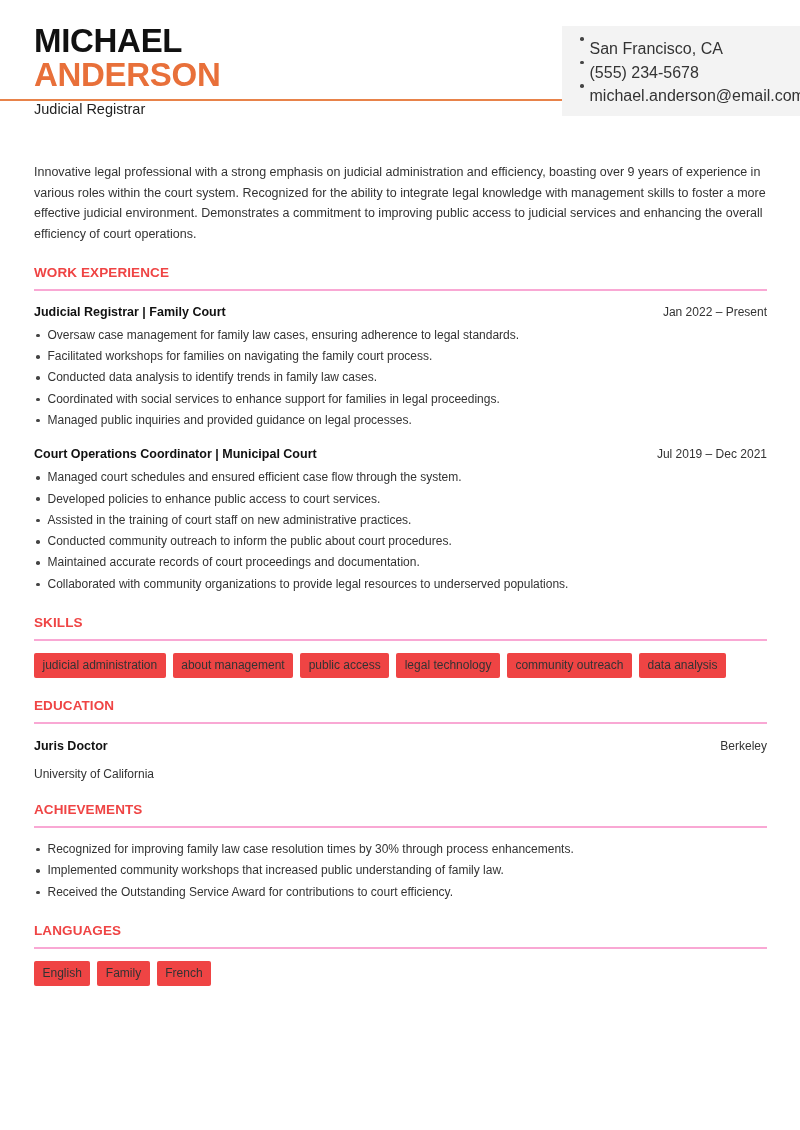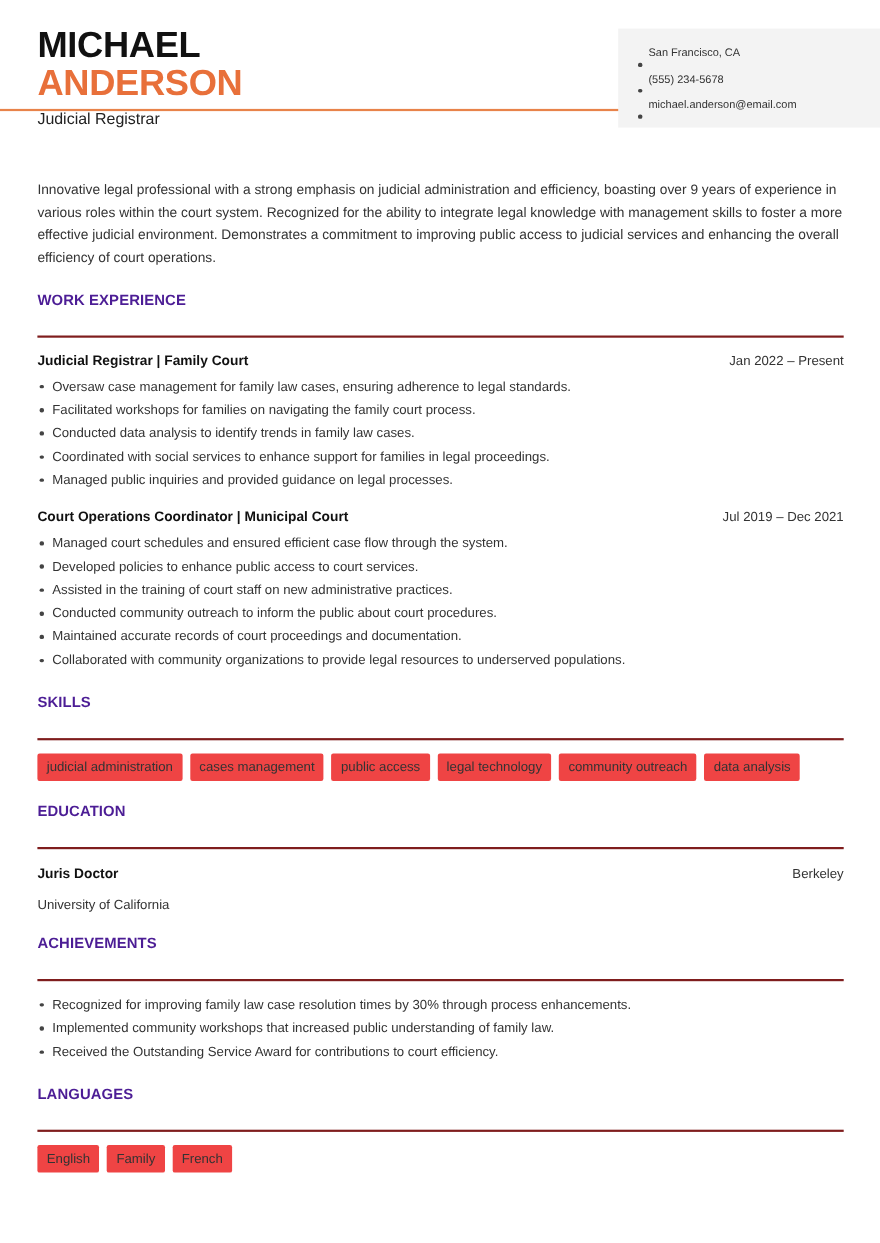--- a/index.html
+++ b/index.html
@@ -42,25 +42,25 @@
     .contact-box {
       position: absolute;
       left: 562px;
       top: 26px;
       width: 238px;
       height: 90px;
       background: #f3f3f3;
       padding: 11px 0 0 18px;
     }
     .contact-item {
-      font-size: 10px;
+      font-size: 16px;
       color: #333333;
       line-height: 23.5px;
       display: flex;
-      align-items: flex-end;
+      align-items: flex-start;
     }
     .bullet-dot {
       display: inline-block;
       width: 3.5px;
       height: 3.5px;
       background: #444;
       border-radius: 50%;
       margin-right: 6px;
       flex-shrink: 0;
     }
@@ -74,23 +74,23 @@
       font-size: 12.5px;
       line-height: 20.7px;
       color: #333333;
     }
     .section {
       margin-top: 20px;
     }
     .section-title {
       font-size: 13.5px;
       font-weight: 700;
-      color: #4c1d95;
-      padding-bottom: 25px;
-      border-bottom: 2px solid #7f1d1d;
+      color: #ef4444;
+      padding-bottom: 9px;
+      border-bottom: 2px solid #f9a8d4;
       letter-spacing: 0.1px;
     }
     .job {
       margin-top: 14px;
     }
     .job + .job { margin-top: 16px; }
     .job-head {
       display: flex;
       justify-content: space-between;
       align-items: center;
@@ -246,21 +246,21 @@
             <span>Collaborated with community organizations to provide legal resources to underserved populations.</span>
           </li>
       </ul>
     </div>
   </div>
 
   <div class="section">
     <div class="section-title">SKILLS</div>
     <div class="tags">
       <span class="tag">judicial administration</span>
-      <span class="tag">cases management</span>
+      <span class="tag">about management</span>
       <span class="tag">public access</span>
       <span class="tag">legal technology</span>
       <span class="tag">community outreach</span>
       <span class="tag">data analysis</span>
     </div>
   </div>
 
   <div class="section">
     <div class="section-title">EDUCATION</div>
     <div class="edu">

